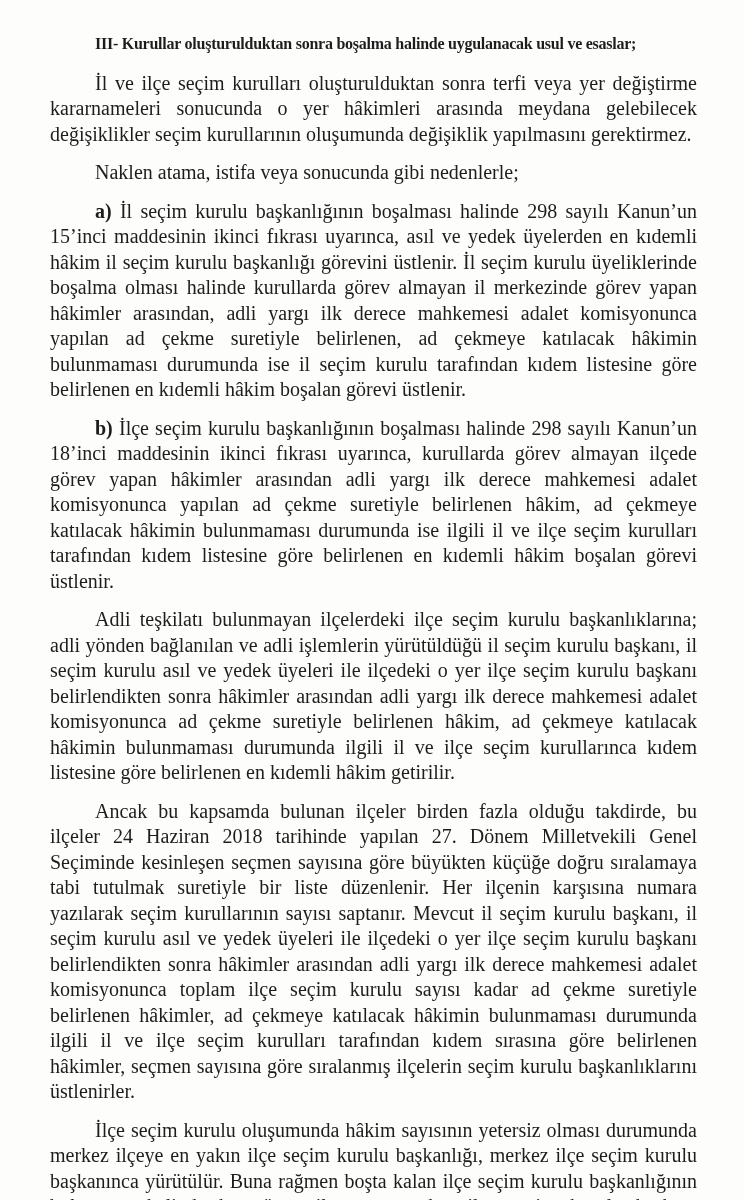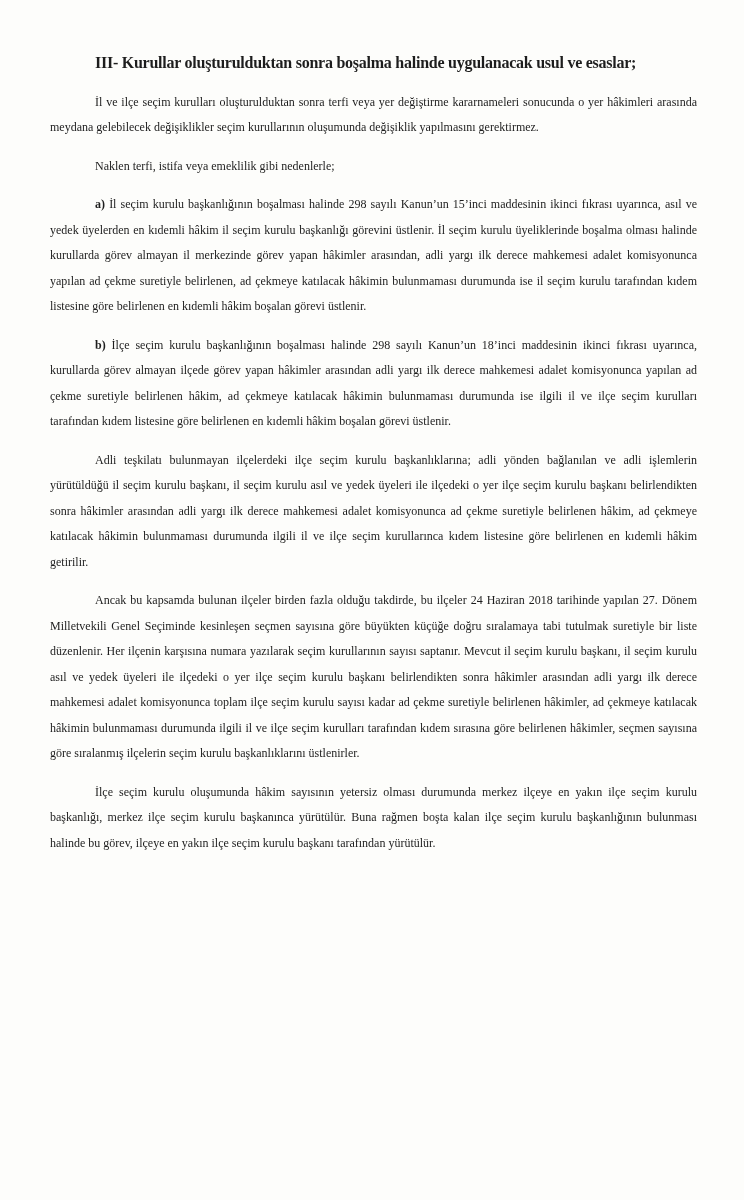--- a/index.html
+++ b/index.html
@@ -15,49 +15,48 @@
     color: #1d1d1d;
   }
   .page {
     box-sizing: border-box;
     width: 744px;
     height: 1200px;
     background: #fdfdfb;
     padding: 31px 47px 0 50px;
   }
   .block {
-    font-size: 12px;
+    font-size: 20px;
     line-height: 25.5px;
     margin: 0 0 13px 0;
     text-indent: 45px;
   }
   p.block {
     text-align: justify;
   }
   h2.block {
     font-weight: bold;
     font-size: 16px;
     letter-spacing: -0.25px;
     margin-bottom: 14px;
-    margin-top: 19px;
   }
   .item-lead {
     font-weight: bold;
   }
 </style>
 </head>
 <body>
 
 <main class="page">
 
   <h2 class="block">III- Kurullar oluşturulduktan sonra boşalma halinde uygulanacak usul ve esaslar;</h2>
 
   <p class="block">İl ve ilçe seçim kurulları oluşturulduktan sonra terfi veya yer değiştirme kararnameleri sonucunda o yer hâkimleri arasında meydana gelebilecek değişiklikler seçim kurullarının oluşumunda değişiklik yapılmasını gerektirmez.</p>
 
-  <p class="block">Naklen terfi, istifa veya emeklilik gibi nedenlerle;</p>
+  <p class="block">Naklen atama, istifa veya sonucunda gibi nedenlerle;</p>
 
   <p class="block"><span class="item-lead">a)</span> <span>İl seçim kurulu başkanlığının boşalması halinde 298 sayılı Kanun’un 15’inci maddesinin ikinci fıkrası uyarınca, asıl ve yedek üyelerden en kıdemli hâkim il seçim kurulu başkanlığı görevini üstlenir. İl seçim kurulu üyeliklerinde boşalma olması halinde kurullarda görev almayan il merkezinde görev yapan hâkimler arasından, adli yargı ilk derece mahkemesi adalet komisyonunca yapılan ad çekme suretiyle belirlenen, ad çekmeye katılacak hâkimin bulunmaması durumunda ise il seçim kurulu tarafından kıdem listesine göre belirlenen en kıdemli hâkim boşalan görevi üstlenir.</span></p>
 
   <p class="block"><span class="item-lead">b)</span> <span>İlçe seçim kurulu başkanlığının boşalması halinde 298 sayılı Kanun’un 18’inci maddesinin ikinci fıkrası uyarınca, kurullarda görev almayan ilçede görev yapan hâkimler arasından adli yargı ilk derece mahkemesi adalet komisyonunca yapılan ad çekme suretiyle belirlenen hâkim, ad çekmeye katılacak hâkimin bulunmaması durumunda ise ilgili il ve ilçe seçim kurulları tarafından kıdem listesine göre belirlenen en kıdemli hâkim boşalan görevi üstlenir.</span></p>
 
 
   <p class="block">Adli teşkilatı bulunmayan ilçelerdeki ilçe seçim kurulu başkanlıklarına; adli yönden bağlanılan ve adli işlemlerin yürütüldüğü il seçim kurulu başkanı, il seçim kurulu asıl ve yedek üyeleri ile ilçedeki o yer ilçe seçim kurulu başkanı belirlendikten sonra hâkimler arasından adli yargı ilk derece mahkemesi adalet komisyonunca ad çekme suretiyle belirlenen hâkim, ad çekmeye katılacak hâkimin bulunmaması durumunda ilgili il ve ilçe seçim kurullarınca kıdem listesine göre belirlenen en kıdemli hâkim getirilir.</p>
 
   <p class="block">Ancak bu kapsamda bulunan ilçeler birden fazla olduğu takdirde, bu ilçeler 24 Haziran 2018 tarihinde yapılan 27. Dönem Milletvekili Genel Seçiminde kesinleşen seçmen sayısına göre büyükten küçüğe doğru sıralamaya tabi tutulmak suretiyle bir liste düzenlenir. Her ilçenin karşısına numara yazılarak seçim kurullarının sayısı saptanır. Mevcut il seçim kurulu başkanı, il seçim kurulu asıl ve yedek üyeleri ile ilçedeki o yer ilçe seçim kurulu başkanı belirlendikten sonra hâkimler arasından adli yargı ilk derece mahkemesi adalet komisyonunca toplam ilçe seçim kurulu sayısı kadar ad çekme suretiyle belirlenen hâkimler, ad çekmeye katılacak hâkimin bulunmaması durumunda ilgili il ve ilçe seçim kurulları tarafından kıdem sırasına göre belirlenen hâkimler, seçmen sayısına göre sıralanmış ilçelerin seçim kurulu başkanlıklarını üstlenirler.</p>
 

